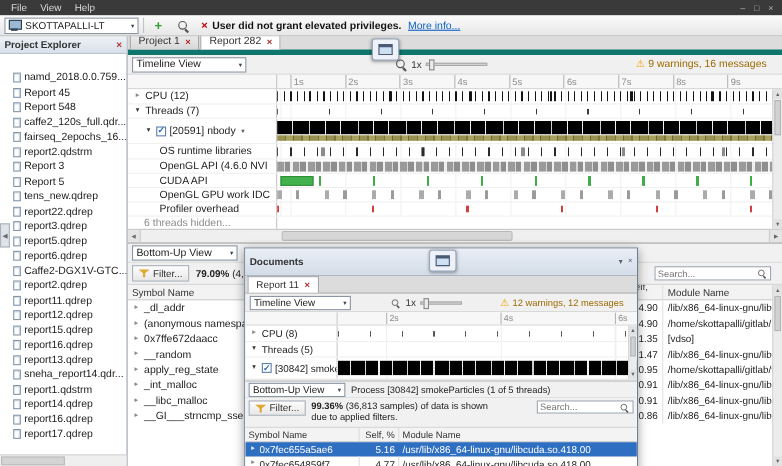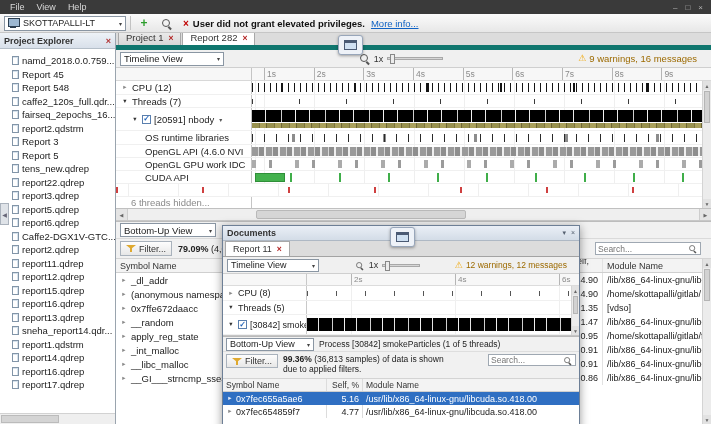--- a/index.html
+++ b/index.html
@@ -39,21 +39,21 @@
   .warn-tri{color:#f0a500;font-size:9px;line-height:1}
   .exp{font-size:6.5px;color:#888;width:8px;text-align:center;flex:none;line-height:1}
   .exp.open{color:#333}
   .checkbox{width:9px;height:9px;border:1px solid #5a7fae;background:#fff;display:inline-flex;align-items:center;justify-content:center;font-size:8px;font-weight:bold;color:#2062b8;line-height:1;flex:none}
   .drop-arrow{font-size:6px;color:#555;margin-left:2px}
 
   
   .left-panel{position:absolute;left:0;top:33px;width:116px;bottom:0;background:#fff;border-right:1px solid #9aa4ae;display:flex;flex-direction:column;z-index:1}
   .panel-header{height:16px;background:linear-gradient(#eef2f7,#d8e0ea);border-bottom:1px solid #b4bec8;display:flex;align-items:center;padding:0 4px;font-size:9px;font-weight:bold;color:#333;flex:none}
   .panel-close{margin-left:auto;color:#b03030;font-weight:bold;font-size:9px;cursor:pointer}
-  .tree{flex:1;overflow:hidden;padding-top:5px}
+  .tree{flex:1;overflow:hidden;padding-top:15px}
   .tree-item{display:flex;align-items:center;gap:3px;height:13.5px;padding-left:12px;font-size:9.5px;color:#1a1a1a;white-space:nowrap;overflow:hidden}
   .left-hscroll{height:11px;background:#efefef;border-top:1px solid #d2d2d2;position:relative;flex:none}
   .lh-thumb{position:absolute;left:1px;top:1px;height:8px;width:58px;background:#d4d4d4;border:1px solid #bbb}
   .collapse-handle{position:absolute;left:0;top:203px;width:9px;height:22px;background:#dfe3e8;border:1px solid #aab2bc;display:flex;align-items:center;justify-content:center;font-size:6px;color:#667;z-index:6}
 
   
   .main{position:absolute;left:116px;top:33px;right:0;bottom:0;background:#f0f0f0;display:flex;flex-direction:column}
   .tabbar{height:17px;background:#dcdcdc;border-bottom:5px solid #0f766e;display:flex;align-items:flex-end;padding-left:2px;gap:1px;flex:none}
   .tab{height:16px;display:flex;align-items:center;gap:5px;padding:0 7px;font-size:9.5px;background:linear-gradient(#efefef,#d7d7d7);border:1px solid #a8a8a8;border-bottom:none;color:#333}
   .tab.active{background:#fff}
@@ -114,21 +114,21 @@
   .search-box input{border:none;outline:none;flex:1;font-size:8.5px;color:#777;font-family:Liberation Sans, sans-serif;background:transparent;min-width:0}
   .mag.small{transform:scale(.75);transform-origin:center}
   .bp-thead{height:14px;background:#f3f3f3;border-bottom:1px solid #cfcfcf;display:flex;font-size:9px;color:#333;flex:none}
   .col-symbol{width:455px;padding-left:4px;border-right:1px solid #e2e2e2;display:flex;align-items:center;gap:3px;white-space:nowrap;overflow:hidden;flex:none}
   .col-self{width:32px;padding-right:4px;border-right:1px solid #e2e2e2;display:flex;align-items:center;justify-content:flex-end;flex:none;font-size:9px}
   .col-module{flex:1;padding-left:4px;display:flex;align-items:center;white-space:nowrap;overflow:hidden;font-size:9px}
   .bp-row{height:14px;display:flex;font-size:9.5px}
 
   
   .float-win{position:absolute;left:222px;top:225px;width:358px;height:208px;background:#f0f0f0;border:1px solid #6d7f96;box-shadow:0 2px 9px rgba(0,0,0,.4);display:flex;flex-direction:column;z-index:20}
-  .fw-title{height:15px;background:linear-gradient(#eaeff6,#d3dce7);border-bottom:1px solid #aeb8c4;display:flex;align-items:center;padding:0 4px;font-size:9px;font-weight:bold;color:#333;gap:4px;flex:none}
+  .fw-title{height:25px;background:linear-gradient(#eaeff6,#d3dce7);border-bottom:1px solid #aeb8c4;display:flex;align-items:center;padding:0 4px;font-size:9px;font-weight:bold;color:#333;gap:4px;flex:none}
   .fw-controls{margin-left:auto;display:flex;gap:5px;color:#556070;font-size:7px;font-weight:normal}
   .fw-tabbar{height:16px;background:#dcdcdc;border-bottom:1px solid #a3a3a3;display:flex;align-items:flex-end;padding-left:2px;flex:none}
   .fw-tab{height:15px;display:flex;align-items:center;gap:5px;padding:0 7px;font-size:9px;background:#fff;border:1px solid #a8a8a8;border-bottom:none;color:#333}
   .fw-toolbar{height:17px;background:#f0f0f0;border-bottom:1px solid #cfcfcf;display:flex;align-items:center;padding:0 4px;flex:none;font-size:9px}
   .fw-combo{width:92px;height:13px;font-size:9px}
   .fw-messages{display:flex;align-items:center;gap:3px;font-size:8.5px;color:#9c6a00;padding-right:8px}
   .fw-timeline{height:62px;background:#fff;border-bottom:1px solid #c4c4c4;display:flex;flex-direction:column;position:relative;flex:none}
   .fw-ruler{height:12px;display:flex;background:#f7f7f7;border-bottom:1px solid #dcdcdc;flex:none}
   .fw-ruler-label{width:84px;border-right:1px solid #c9c9c9;flex:none}
   .fw-ruler-cells{flex:1;display:flex;padding-left:44px;overflow:hidden}
@@ -408,38 +408,41 @@
           <div class="tl-label ind2">
             <span>OpenGL API (4.6.0 NVI</span>
           </div>
           <div class="tl-track">
               <div class="bar glapi"></div>
             </div>
         </div>
 
         <div class="tl-row rh13">
           <div class="tl-label ind2">
-            <span>OpenGL GPU work IDC</span>
-          </div>
-          <div class="tl-track">
-              <div class="bar glgpu"></div>
+            <span>CUDA API</span>
+          </div>
+          <div class="tl-track">
+              <div class="cuda-block"></div>
+              <div class="bar cudaticks"></div>
             </div>
         </div>
 
         <div class="tl-row rh13">
           <div class="tl-label ind2">
-            <span>CUDA API</span>
-          </div>
-          <div class="tl-track">
-              <div class="cuda-block"></div>
-              <div class="bar cudaticks"></div>
+            <span>OpenGL GPU work IDC</span>
+          </div>
+          <div class="tl-track">
+              <div class="bar glgpu"></div>
             </div>
         </div>
 
         <div class="tl-row rh13">
+          <div class="tl-label ind2">
+            <span>Profiler overhead</span>
+          </div>
           <div class="tl-track">
               <div class="bar profiler"></div>
             </div>
         </div>
 
         <div class="tl-row rh12">
           <div class="tl-label ind1 hidden-note">
             <span>6 threads hidden...</span>
           </div>
           <div class="tl-track no-grid"></div>

